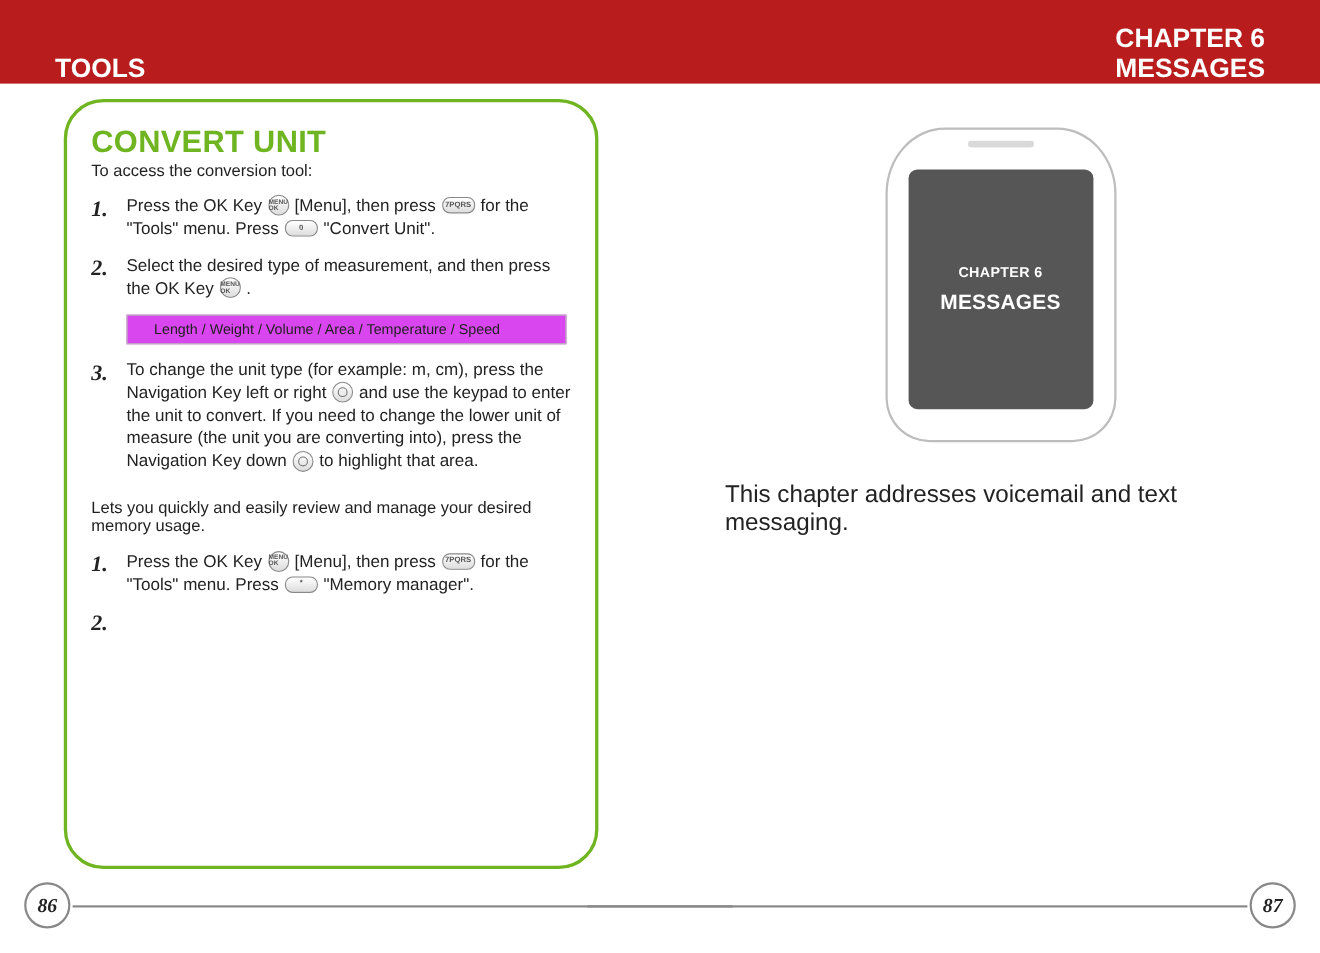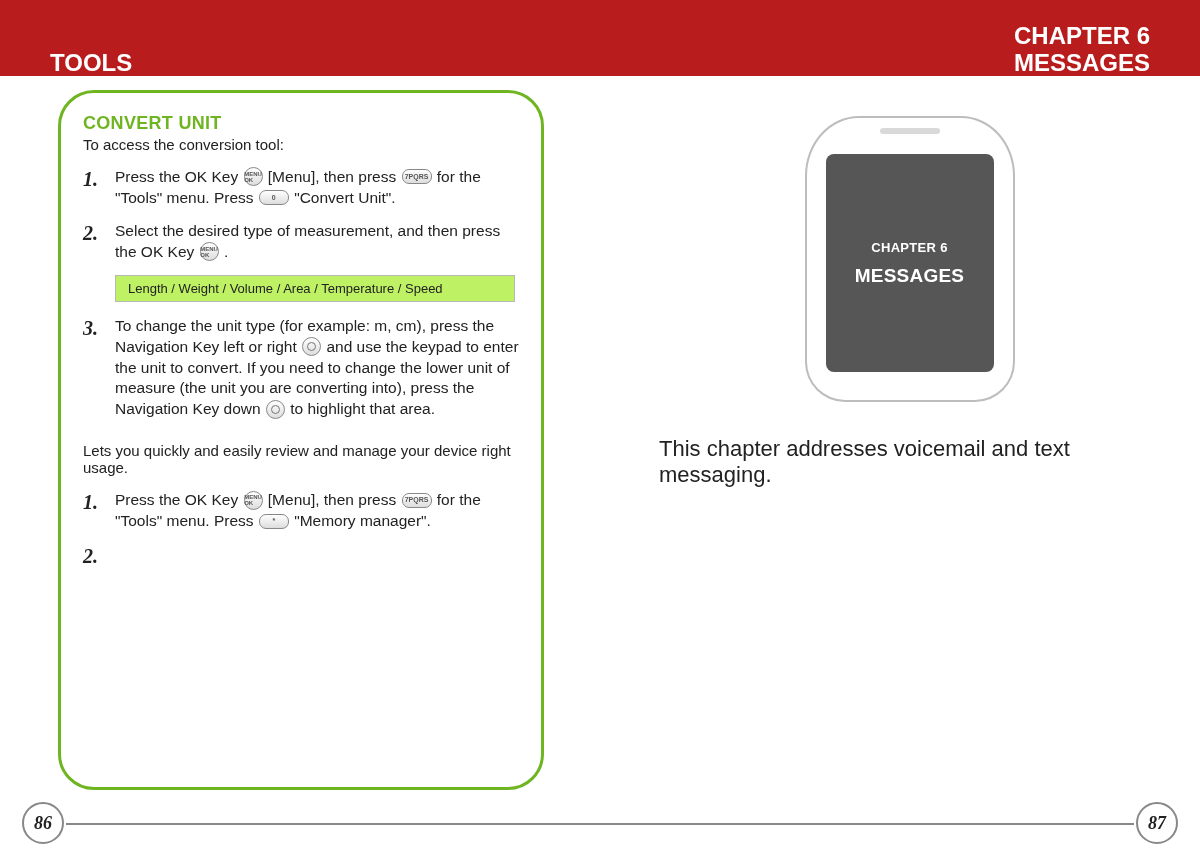--- a/index.html
+++ b/index.html
@@ -43,21 +43,21 @@
     border: 3px solid #6fb522;
     border-radius: 36px;
     width: 486px;
     height: 700px;
     padding: 20px 22px 18px 22px;
     position: relative;
   }
   .section-heading {
     color: #6fb522;
     font-weight: 700;
-    font-size: 18px;
+    font-size: 28px;
     letter-spacing: 0.3px;
   }
   .intro {
     font-size: 15px;
     margin-top: 2px;
     margin-bottom: 14px;
   }
   ol.steps {
     list-style: none;
     padding-left: 0;
@@ -118,22 +118,22 @@
     justify-content: center;
     font-size: 7px;
     color: #555;
     font-weight: 700;
     margin: 0 1px;
     position: relative;
     top: -1px;
   }
   .option-box {
     border: 1px solid #b8b8b8;
-    background: #bef264;
-    padding: 5px 12px;
+    background: #d946ef;
+    padding: 5px 24px;
     font-size: 13px;
     margin: 0 0 14px 32px;
     width: 400px;
   }
   
   .phone-wrap {
     display: flex;
     justify-content: center;
     margin-top: 26px;
   }
@@ -268,21 +268,21 @@
             <span class="key-round nav"></span>
             <span> and use the keypad to enter the unit to convert.  If you need to change the lower unit of measure (the unit you are converting into), press the Navigation Key down </span>
             <span class="key-round nav"></span>
             <span> to highlight that area.</span>
           </span>
         </li>
       </ol>
 
       <div style="height:8px"></div>
 
-      <div class="intro">Lets you quickly and easily review and manage your device right usage.</div>
+      <div class="intro">Lets you quickly and easily review and manage your desired memory usage.</div>
 
       <ol class="steps">
         <li>
           <span class="num">1.</span>
           <span class="step-text">
             <span>Press the OK Key </span>
             <span class="key-round">MENU OK</span>
             <span> [Menu], then press </span>
             <span class="key-pill">7PQRS</span>
             <span> for the "Tools" menu. Press </span>

